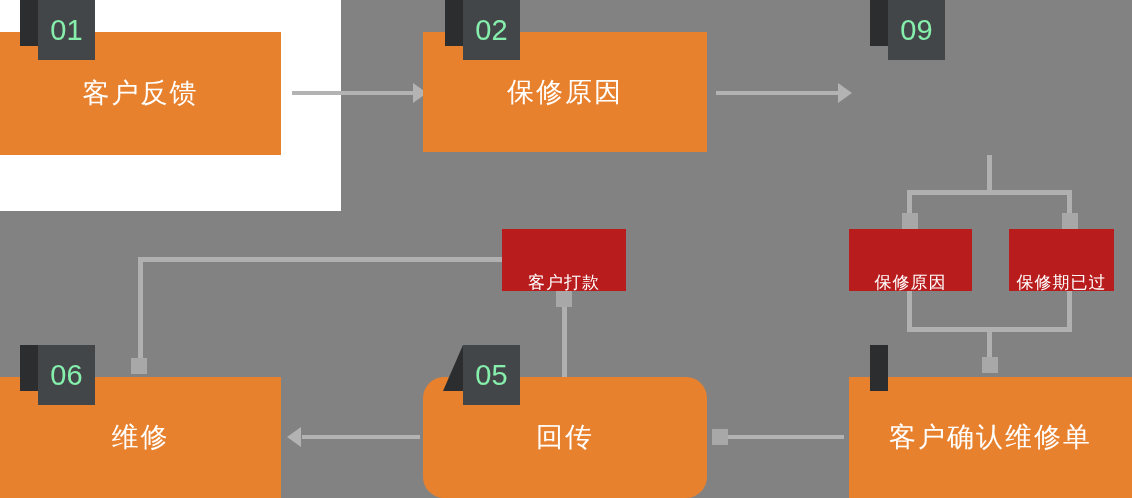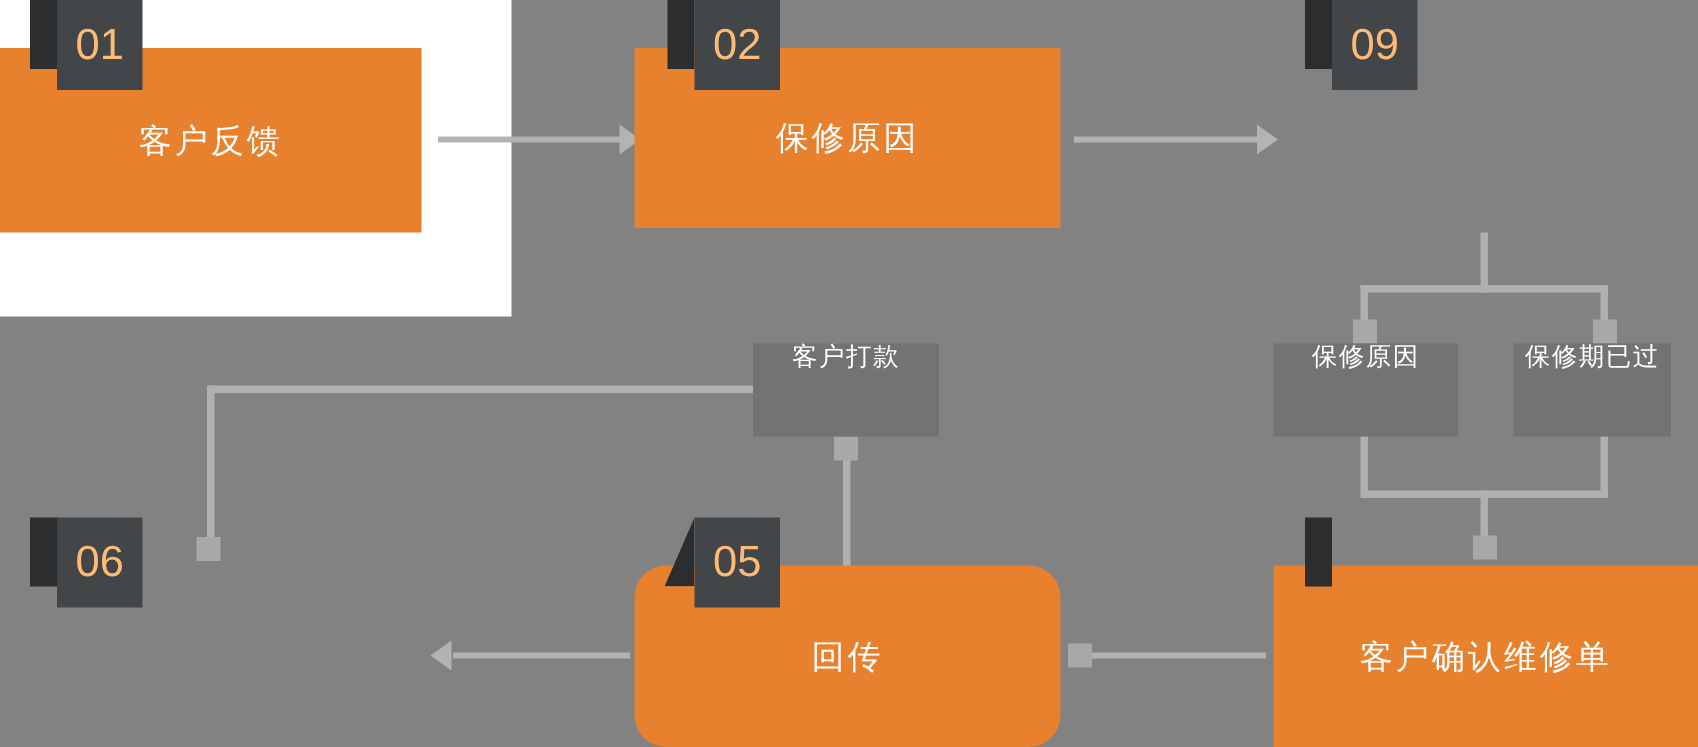--- a/index.html
+++ b/index.html
@@ -30,38 +30,38 @@
   
   .step-box {
     position: absolute;
     background: #e8812e;
     display: flex;
     align-items: center;
     justify-content: center;
   }
   .step-label {
     color: #ffffff;
-    font-size: 22px;
+    font-size: 27px;
     letter-spacing: 2px;
     line-height: 1;
     white-space: nowrap;
   }
   
   .badge {
     position: absolute;
     width: 57px;
     height: 60px;
     background: #434649;
     display: flex;
     align-items: center;
     justify-content: center;
     z-index: 6;
   }
   .badge-num {
-    color: #fdba74;
+    color: #86efac;
     font-size: 29px;
     line-height: 1;
     font-weight: 400;
   }
   .badge-flap {
     position: absolute;
     width: 18px;
     height: 46px;
     background: #2b2d2f;
     z-index: 5;
@@ -70,23 +70,23 @@
     position: absolute;
     width: 20px;
     height: 46px;
     background: #2b2d2f;
     z-index: 5;
     clip-path: polygon(100% 0, 100% 100%, 0 100%);
   }
   
   .sub-box {
     position: absolute;
-    background: #737373;
+    background: #b91c1c;
     display: flex;
-    align-items: flex-start;
+    align-items: flex-end;
     justify-content: center;
   }
   .sub-label {
     color: #ffffff;
     font-size: 17px;
     letter-spacing: 1px;
     line-height: 1;
     white-space: nowrap;
   }
   
@@ -205,17 +205,20 @@
 
   <div class="badge-flap-slant" style="left:443px; top:345px;"></div>
   <div class="step-box" style="left:423px; top:377px; width:284px; height:121px;border-radius:21px;">
     <span class="step-label">回传</span>
   </div>
   <div class="badge" style="left:463px; top:345px;">
     <span class="badge-num">05</span>
   </div>
 
   <div class="badge-flap" style="left:20px; top:345px;"></div>
+  <div class="step-box" style="left:0px; top:377px; width:281px; height:121px;">
+    <span class="step-label">维修</span>
+  </div>
   <div class="badge" style="left:38px; top:345px;">
     <span class="badge-num">06</span>
   </div>
 
 </div>
 
 </body></html>

